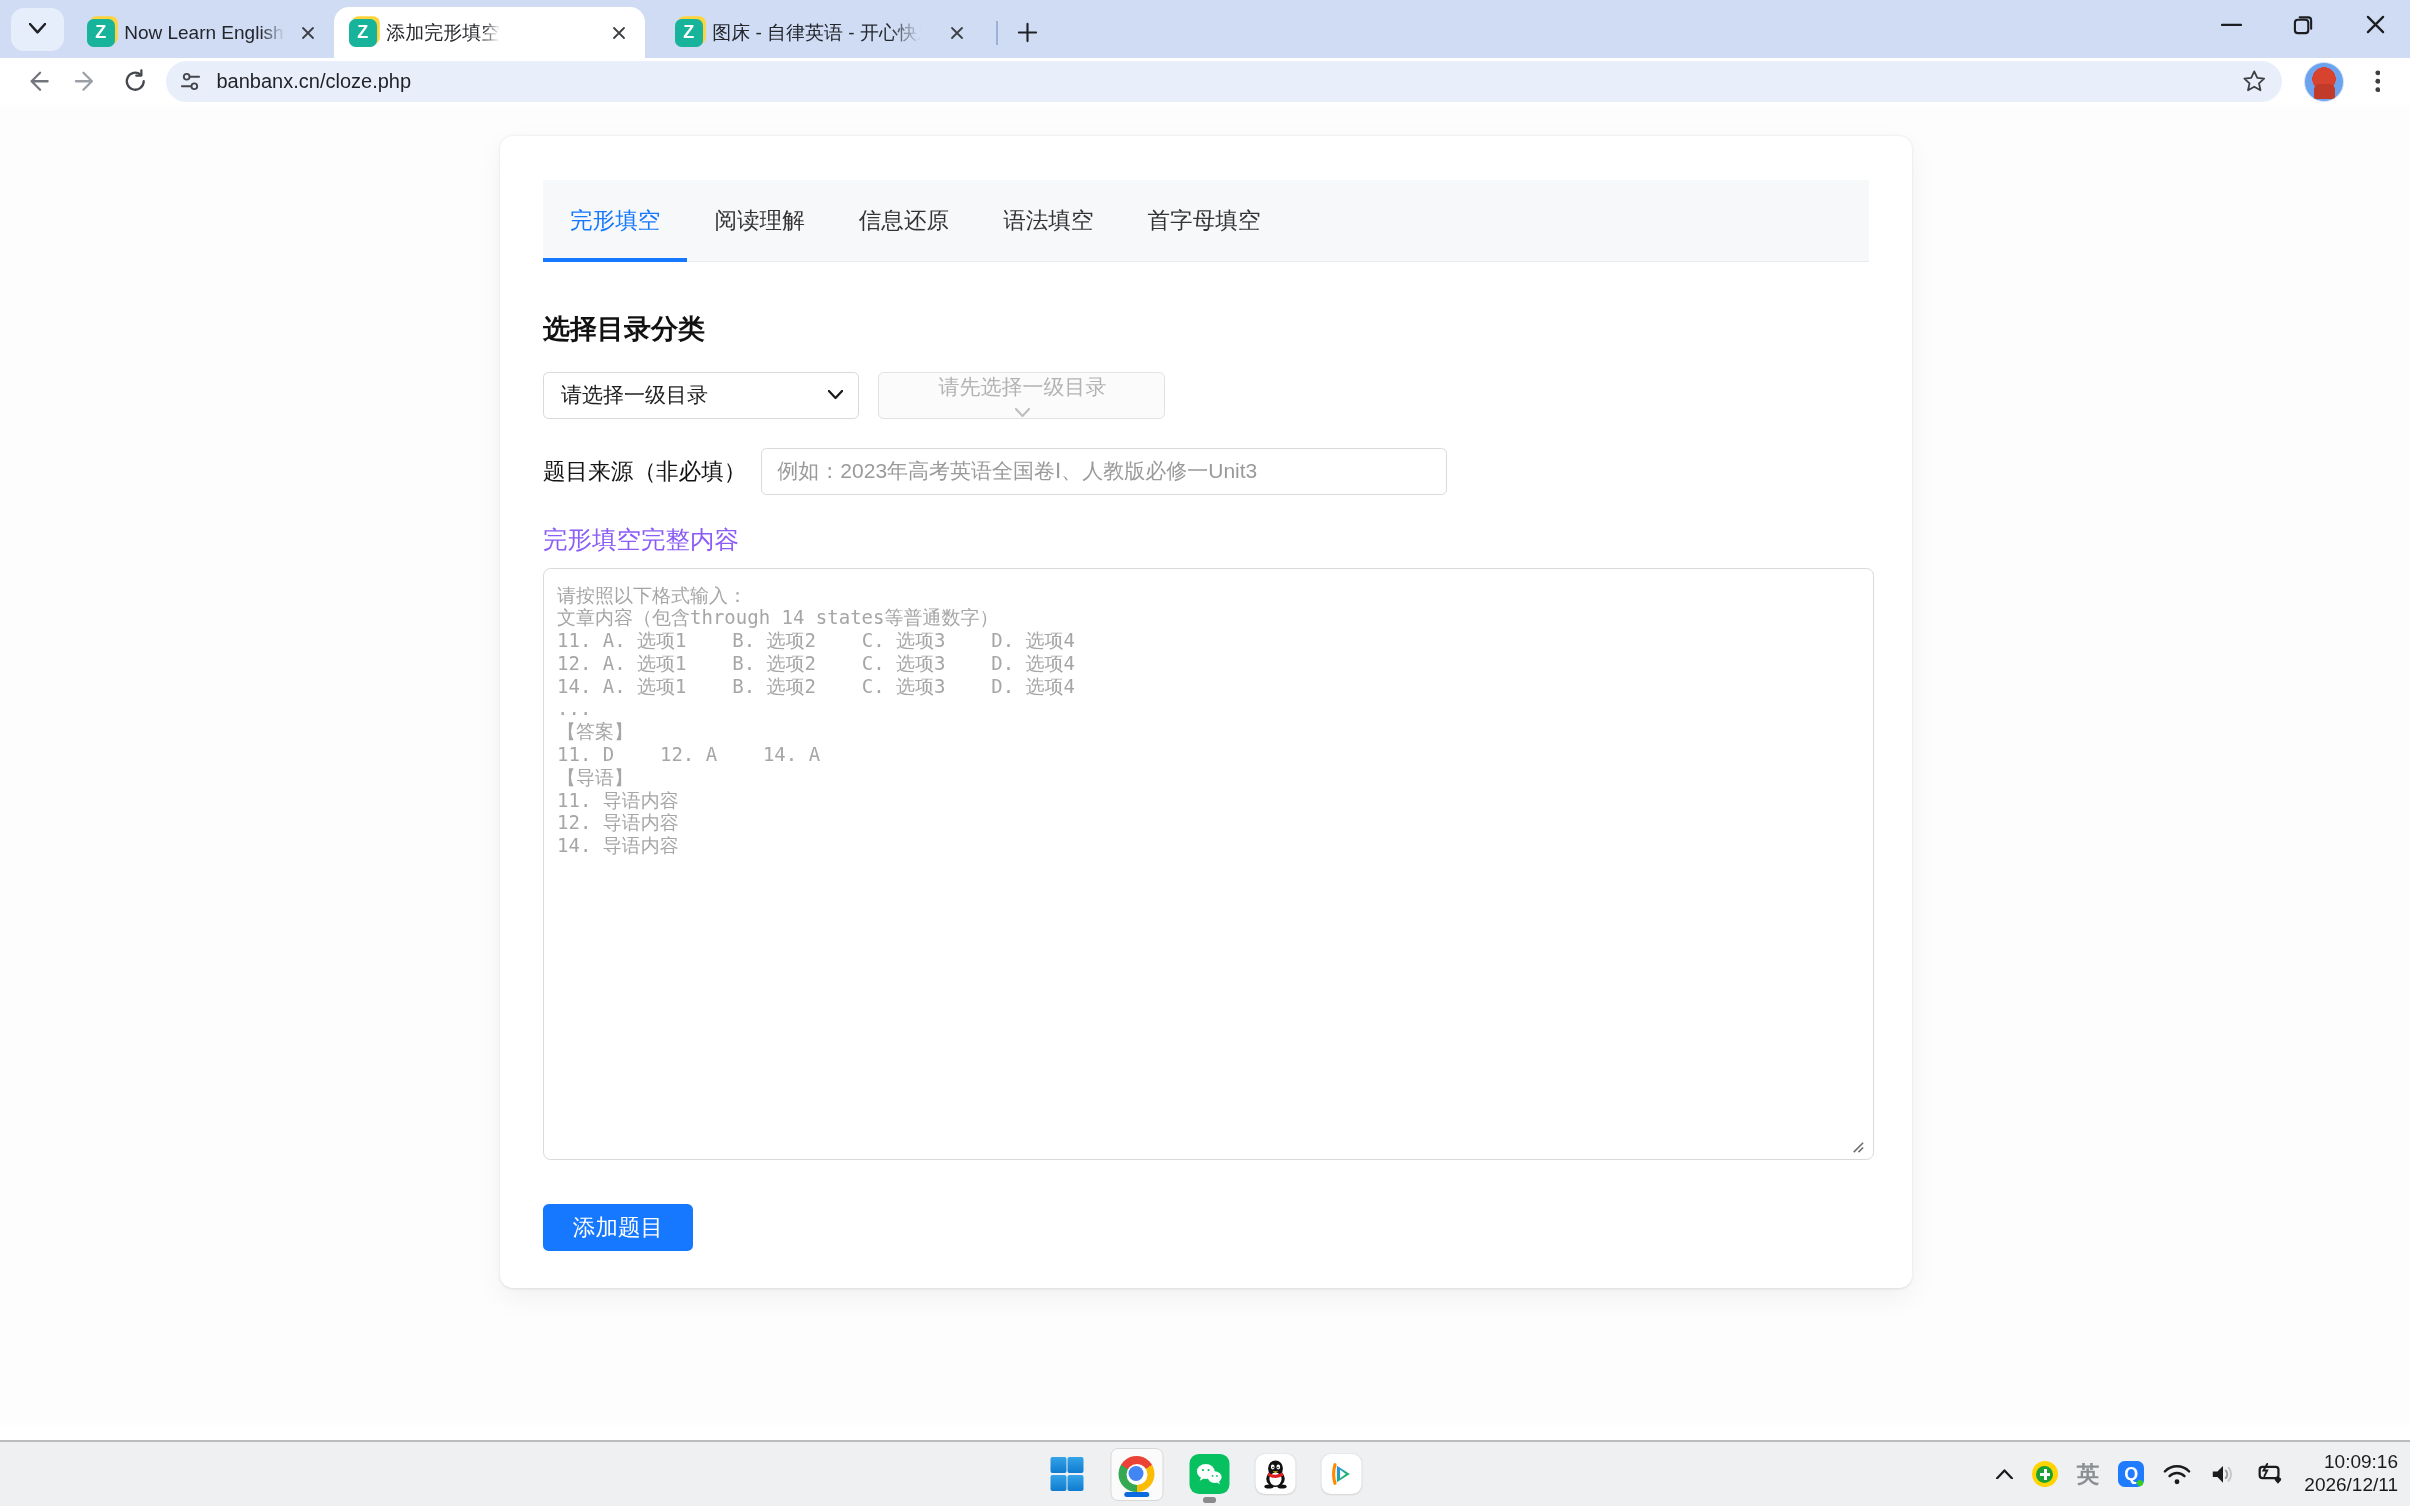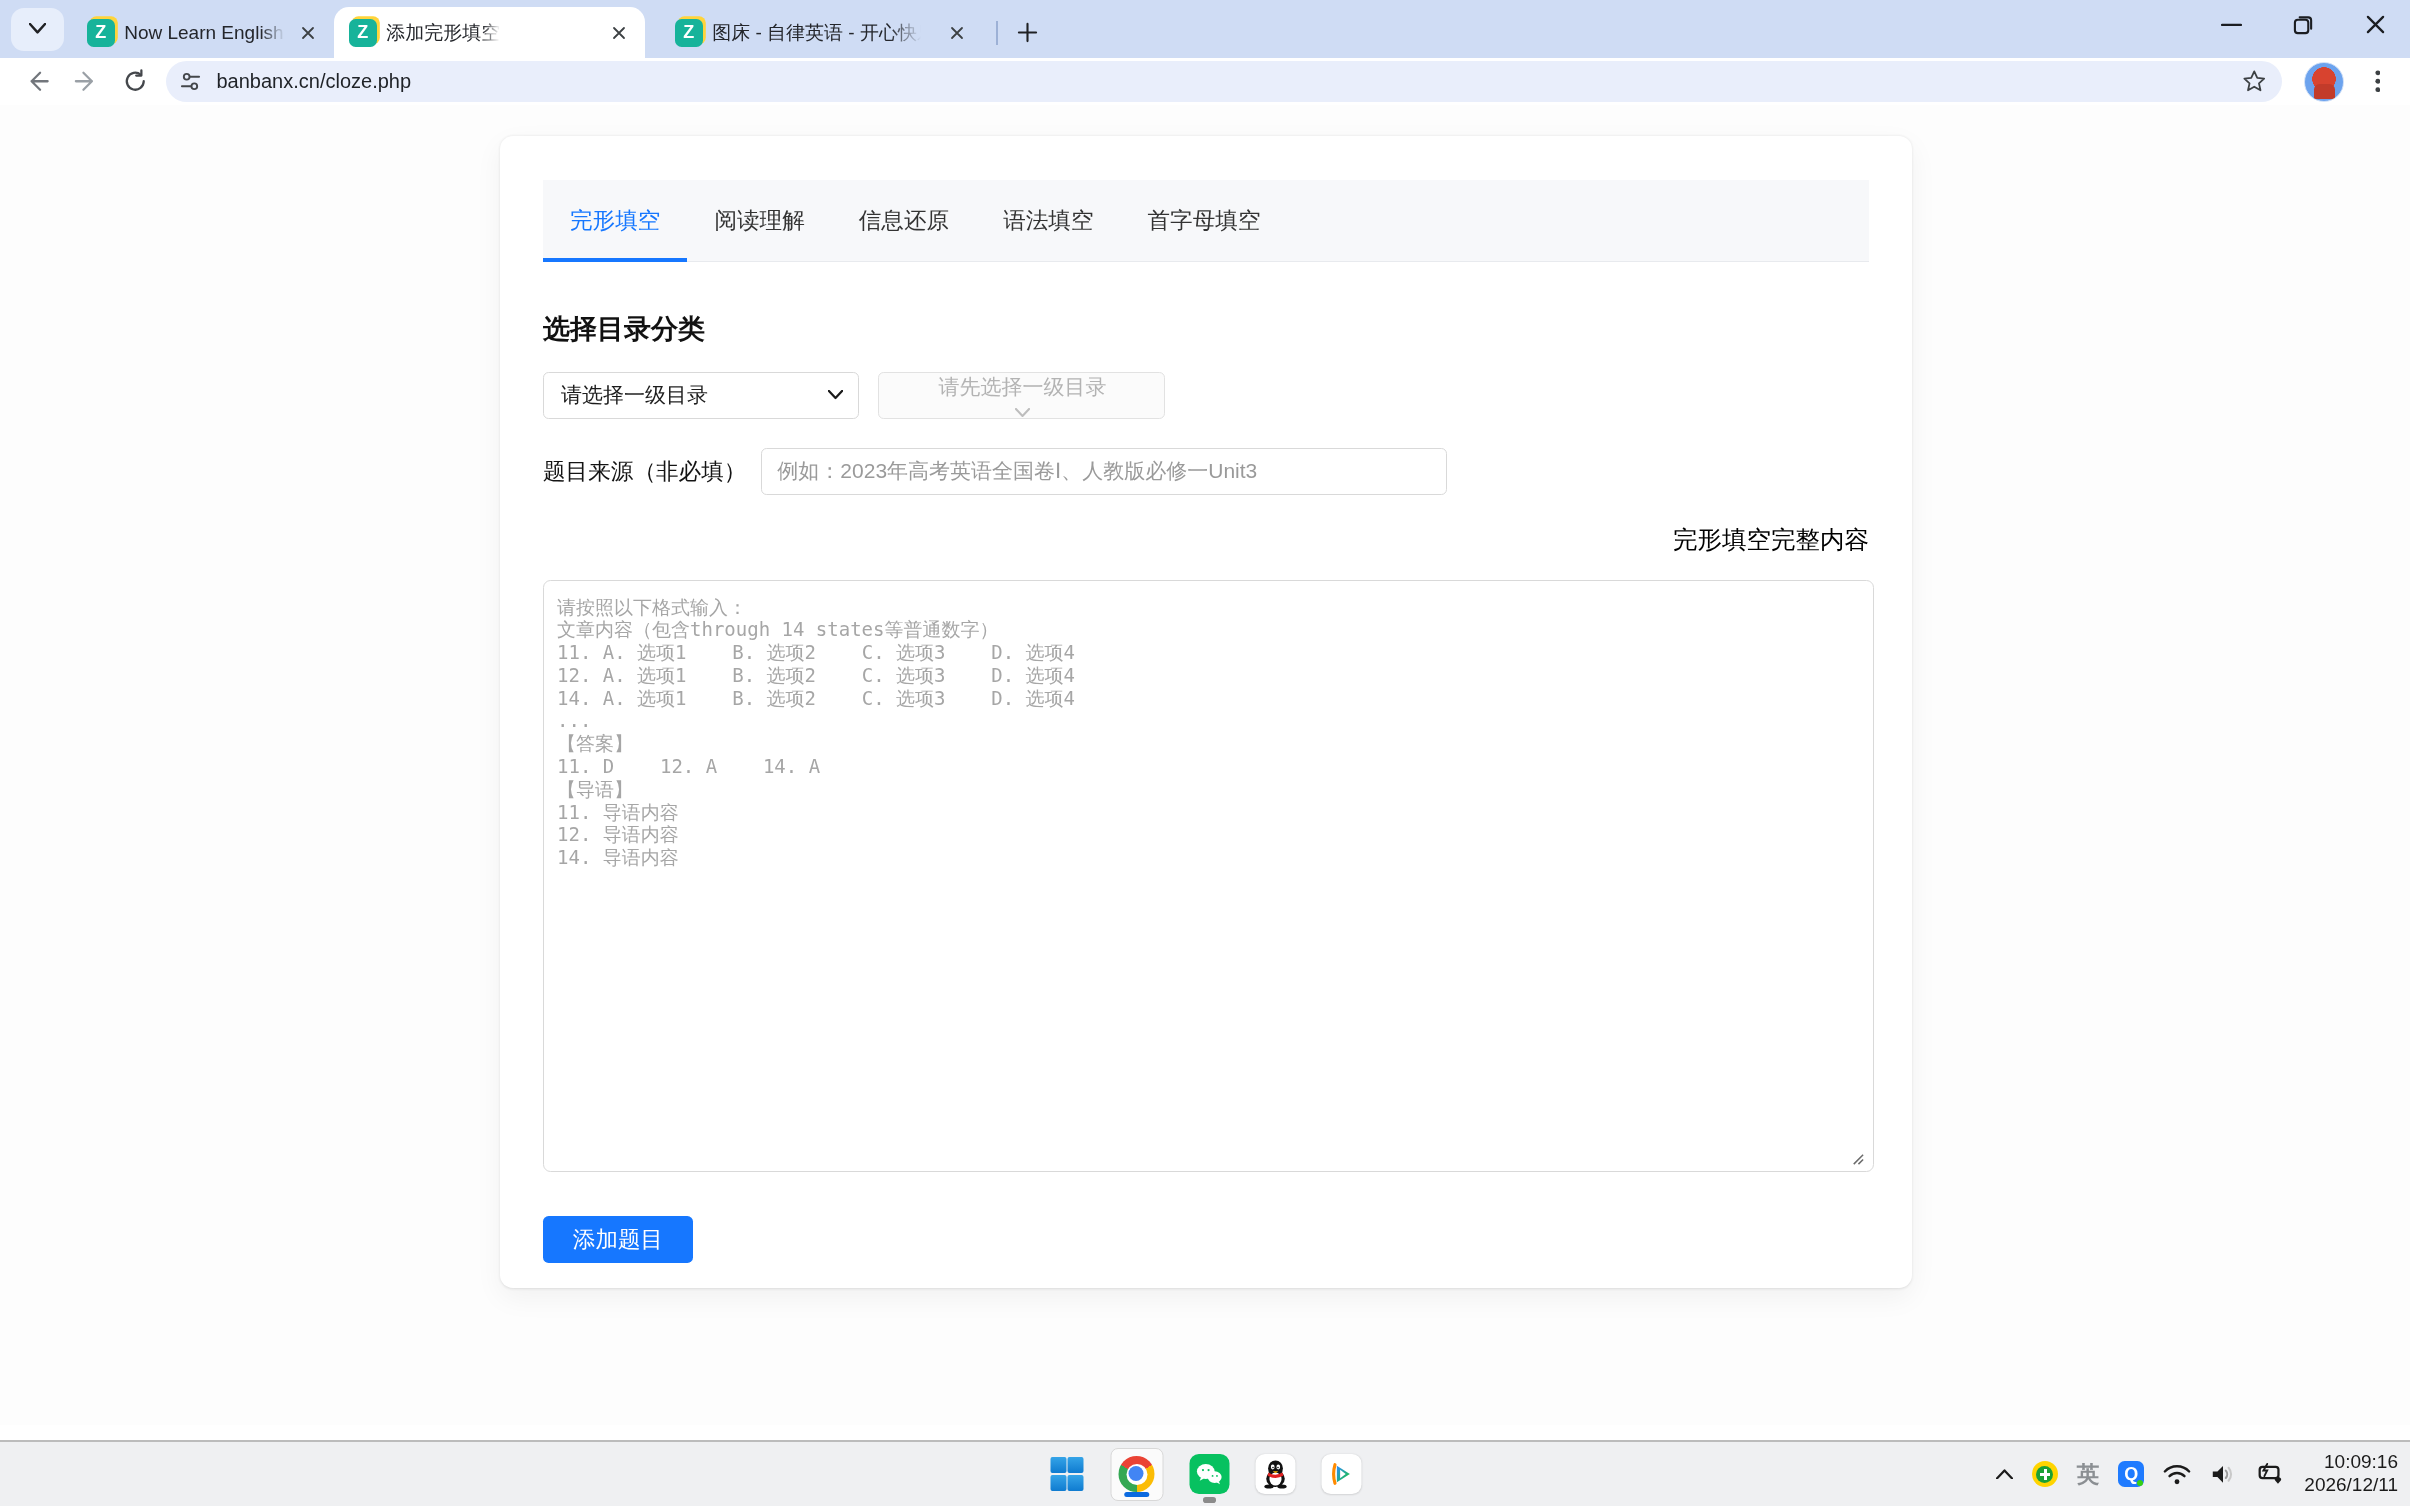--- a/index.html
+++ b/index.html
@@ -70,22 +70,22 @@
   .selbox.s1 { width:316px; }
   .selbox.s2 { width:287px; border-color:#e2e2e2; background:#fbfbfb; cursor:default;flex-direction:column; }
   .selbox .sval { font-size:21px; color:#1c1c1c; flex:1; }
   .selbox.s2 .sval { color:#b3b3b3; }
   .source-row { margin-top:29px; display:flex; align-items:center; }
   .source-label { font-size:22.6px; color:#141414; }
   .source-input { width:686px; height:47px; margin-left:15px; border:0.9px solid #d9d9d9;
     border-radius:5.6px; padding:12px 15px; font-size:21px; color:#333;
     font-family:"Liberation Sans", sans-serif; outline:none; }
   .source-input::placeholder { color:#9a9a9a; }
-  .content-title { margin-top:28px; font-size:24.5px; font-weight:400; color:#000000;text-align:right; }
-  .ta-wrap { position:relative; margin-top:24px; }
+  .content-title { margin-top:28px; font-size:24.5px; font-weight:400; color:#8b5cf6; }
+  .ta-wrap { position:relative; margin-top:12px; }
   .cloze-textarea { width:1331px; height:592px; border:0.9px solid #d9d9d9; border-radius:7.5px;
     padding:15px 13px; font-family:"DejaVu Sans Mono", monospace; font-size:19px; line-height:1.2;
     color:#333; resize:none; outline:none; display:block; }
   .cloze-textarea::placeholder { color:#a6a6a6; }
   .resize-corner { position:absolute; right:3.8px; bottom:5.6px; pointer-events:none; }
   .submit-btn { margin-top:44px; width:150px; height:47px; background:#1677ff; border:none;
     border-radius:5.6px; color:#fff; font-size:22.6px; font-family:"Liberation Sans", sans-serif;
     cursor:pointer; }
 
   

